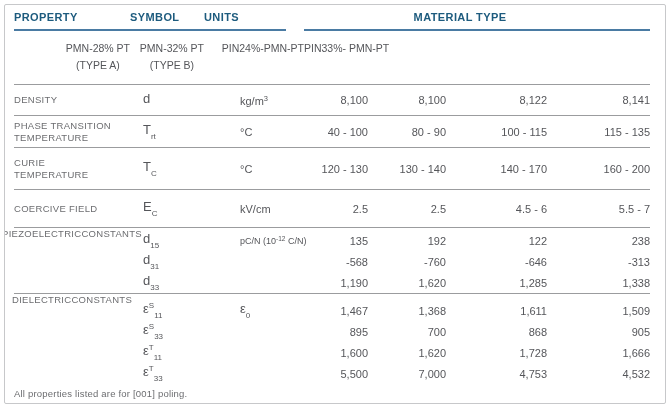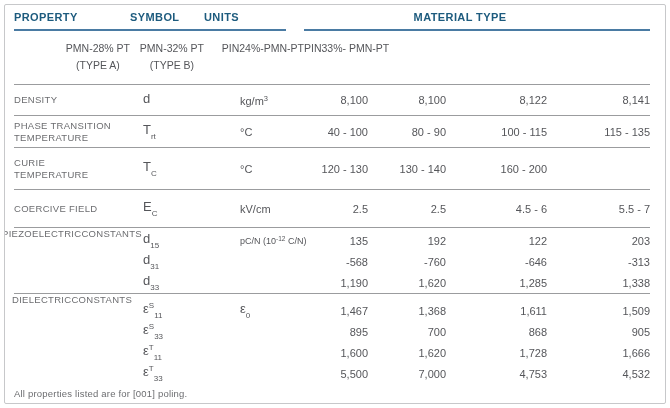--- a/index.html
+++ b/index.html
@@ -120,20 +120,21 @@
 
     <div class="grid7 row" style="height:42px">
       <div class="prop">
           <span>CURIE</span>
           <span>TEMPERATURE</span>
         </div>
       <div class="sym"><span>T</span><sub>C</sub></div>
       <div class="unit"><span>°C</span></div>
       <div class="val">120 - 130</div>
       <div class="val">130 - 140</div>
+      <div class="val">140 - 170</div>
       <div class="val">160 - 200</div>
     </div>
 
     <div class="grid7 row" style="height:38px">
       <div class="prop">
           <span>COERCIVE FIELD</span>
         </div>
       <div class="sym"><span>E</span><sub>C</sub></div>
       <div class="unit"><span>kV/cm</span></div>
       <div class="val">2.5</div>
@@ -147,21 +148,21 @@
           <span>PIEZOELECTRIC</span>
           <span>CONSTANTS</span>
         </div>
       <div class="gsub">
         <div class="grid6 srow">
           <div class="sym"><span>d</span><sub>15</sub></div>
           <div class="unit small"><span>pC/N (10</span><sup>-12</sup><span> C/N)</span></div>
           <div class="val">135</div>
           <div class="val">192</div>
           <div class="val">122</div>
-          <div class="val">203</div>
+          <div class="val">238</div>
         </div>
         <div class="grid6 srow">
           <div class="sym"><span>d</span><sub>31</sub></div>
           <div class="unit"></div>
           <div class="val">-568</div>
           <div class="val">-760</div>
           <div class="val">-646</div>
           <div class="val">-313</div>
         </div>
         <div class="grid6 srow">

